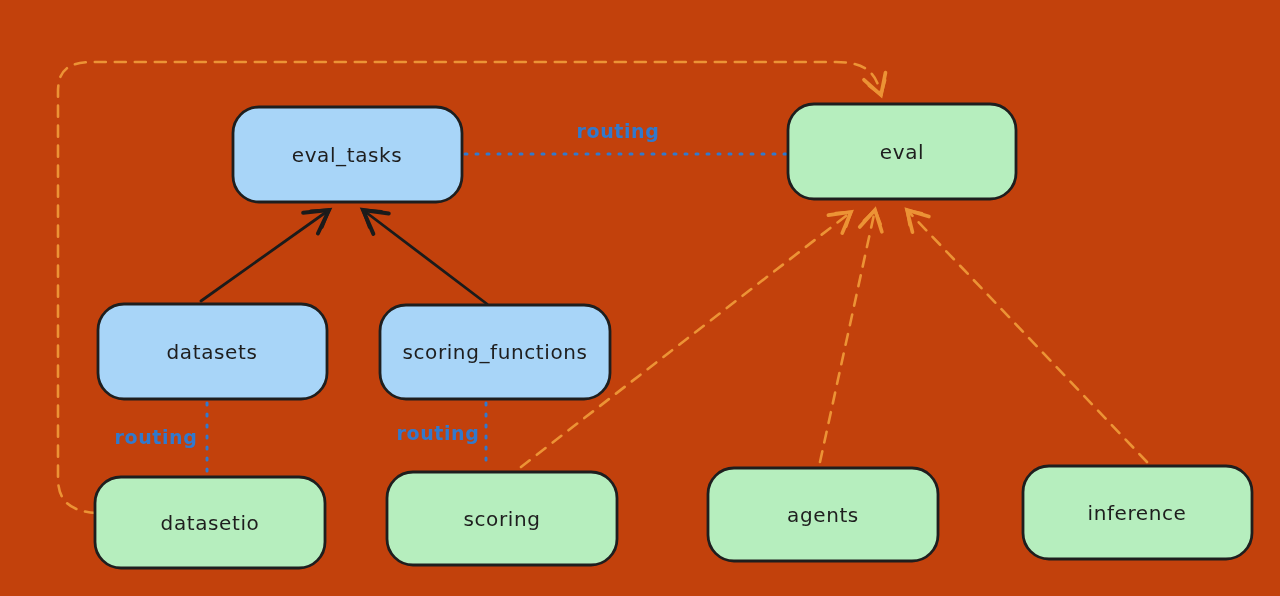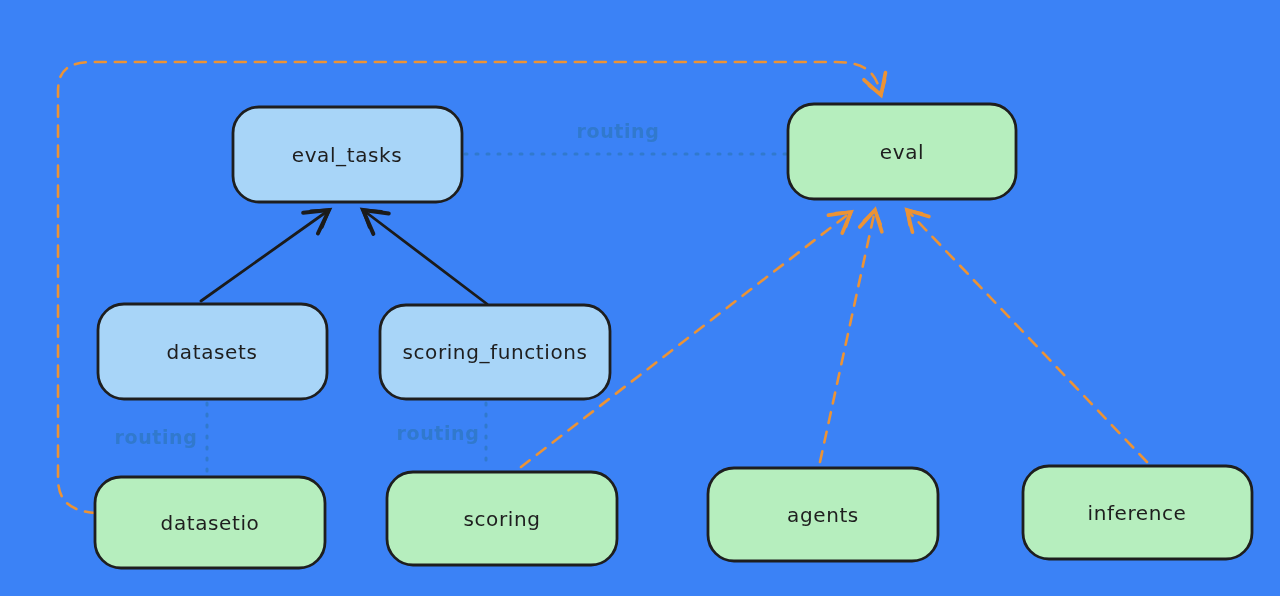--- a/index.html
+++ b/index.html
@@ -8,21 +8,21 @@
     background: #ffffff;
     width: 1280px;
     height: 596px;
     overflow: hidden;
     font-family: "DejaVu Sans", sans-serif;
   }
   .canvas-wrap {
     position: relative;
     width: 1280px;
     height: 596px;
-    background: #3b82f6;
+    background: #c2410c;
   }
   svg { display: block; }
   .node-rect {
     stroke: #1e1e1e;
     stroke-width: 2.8;
     stroke-linejoin: round;
   }
   .node-label {
     fill: #1e1e1e;
     font-size: 20px;

